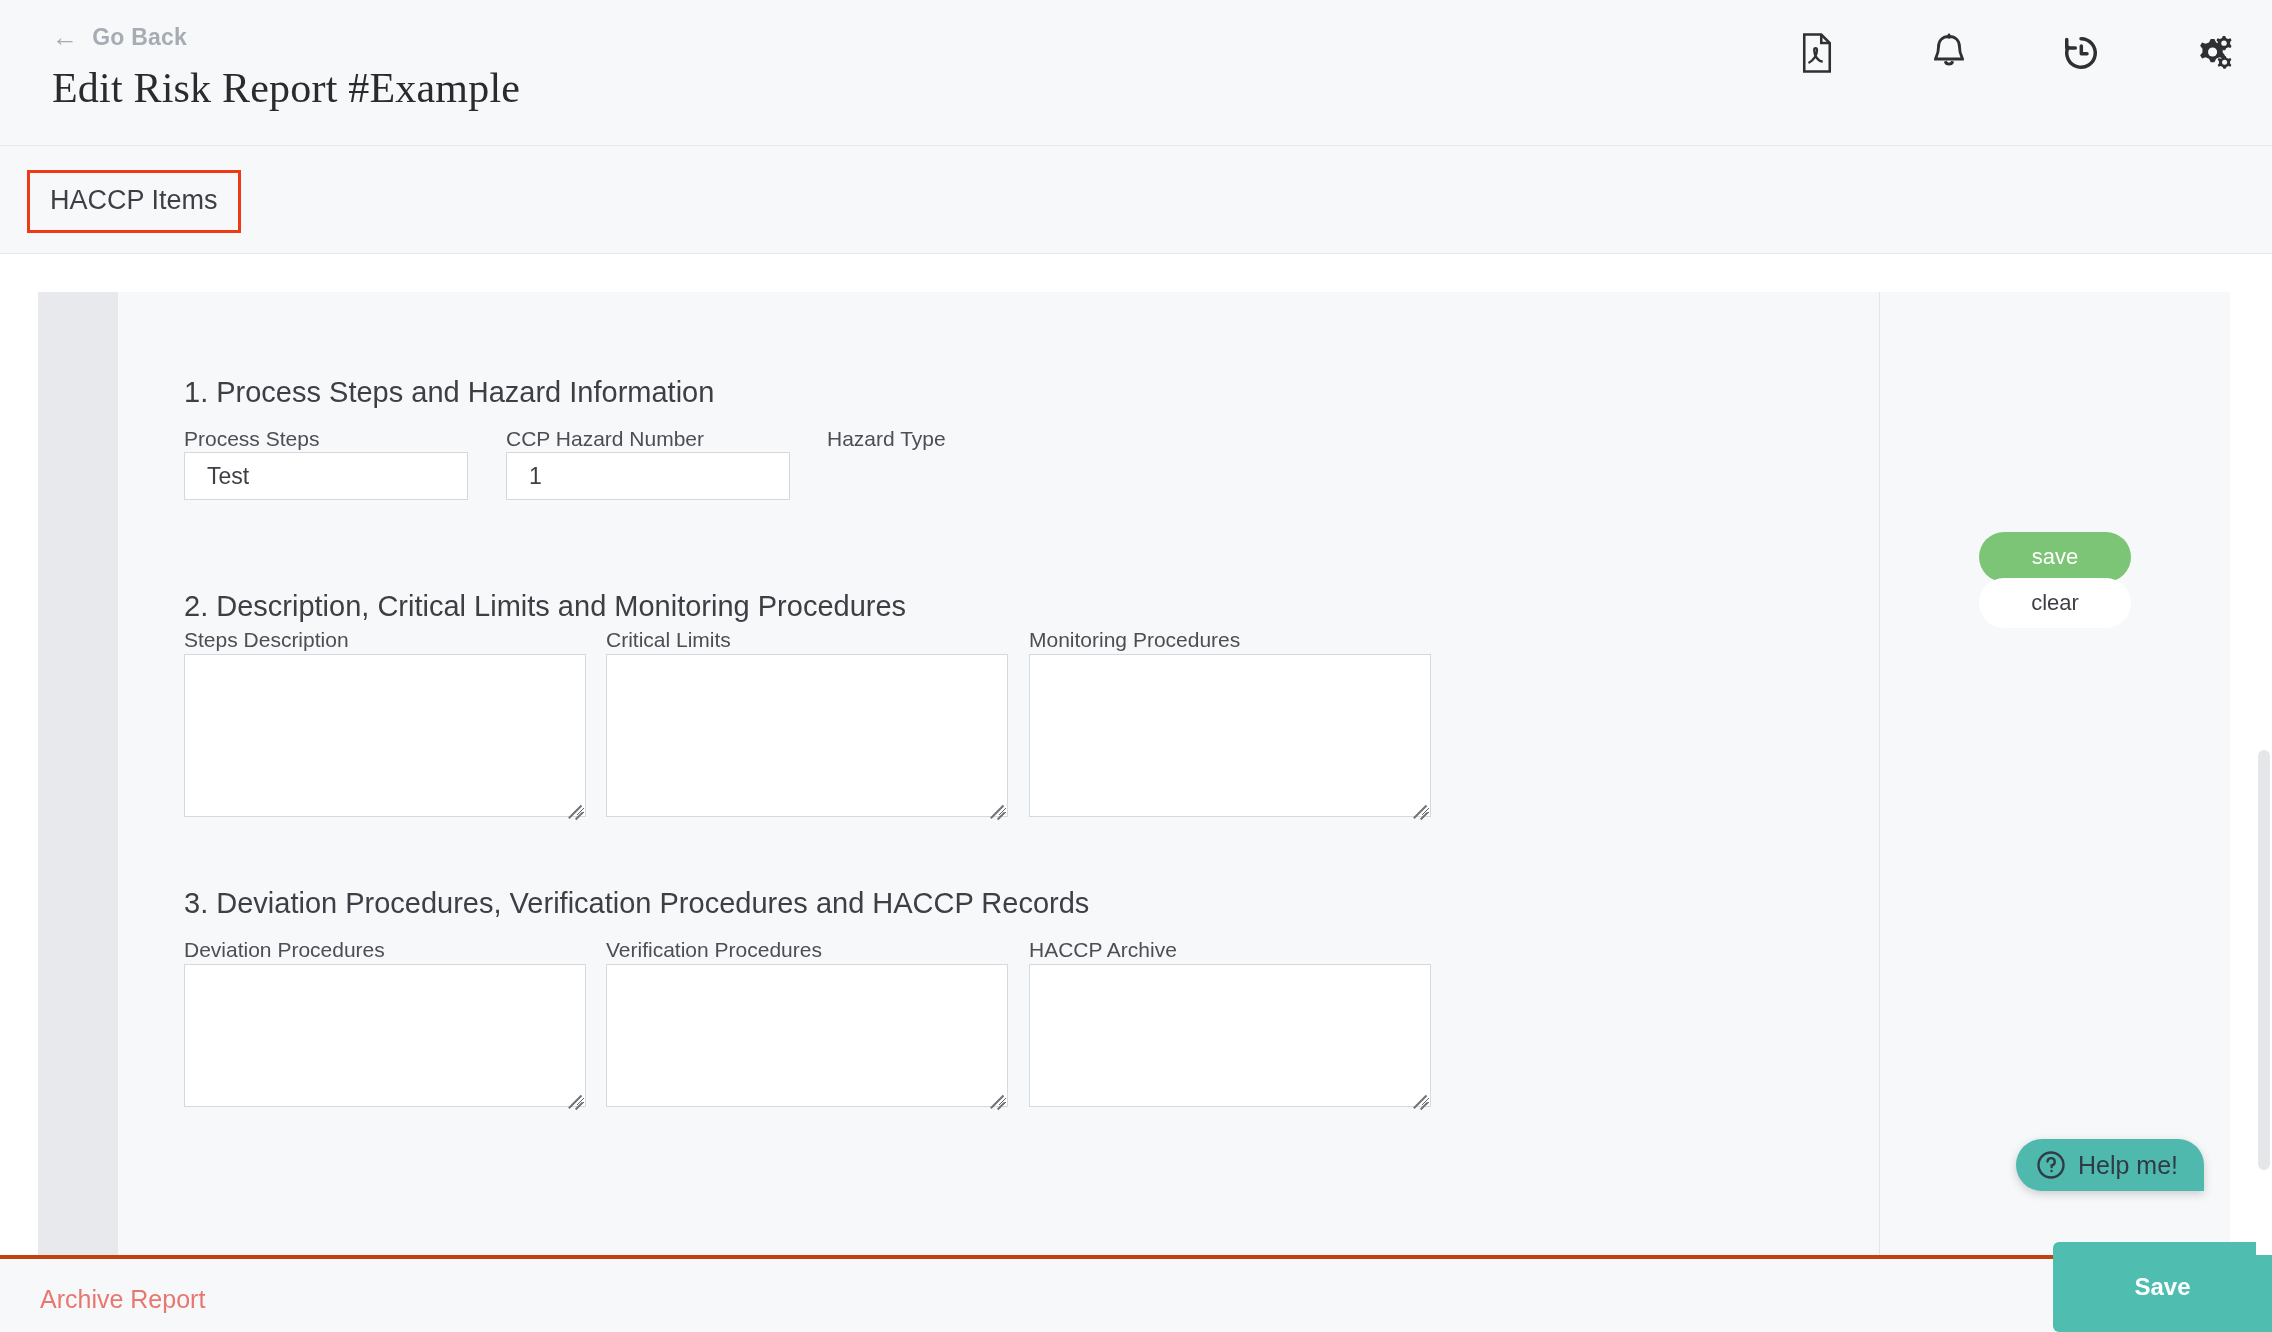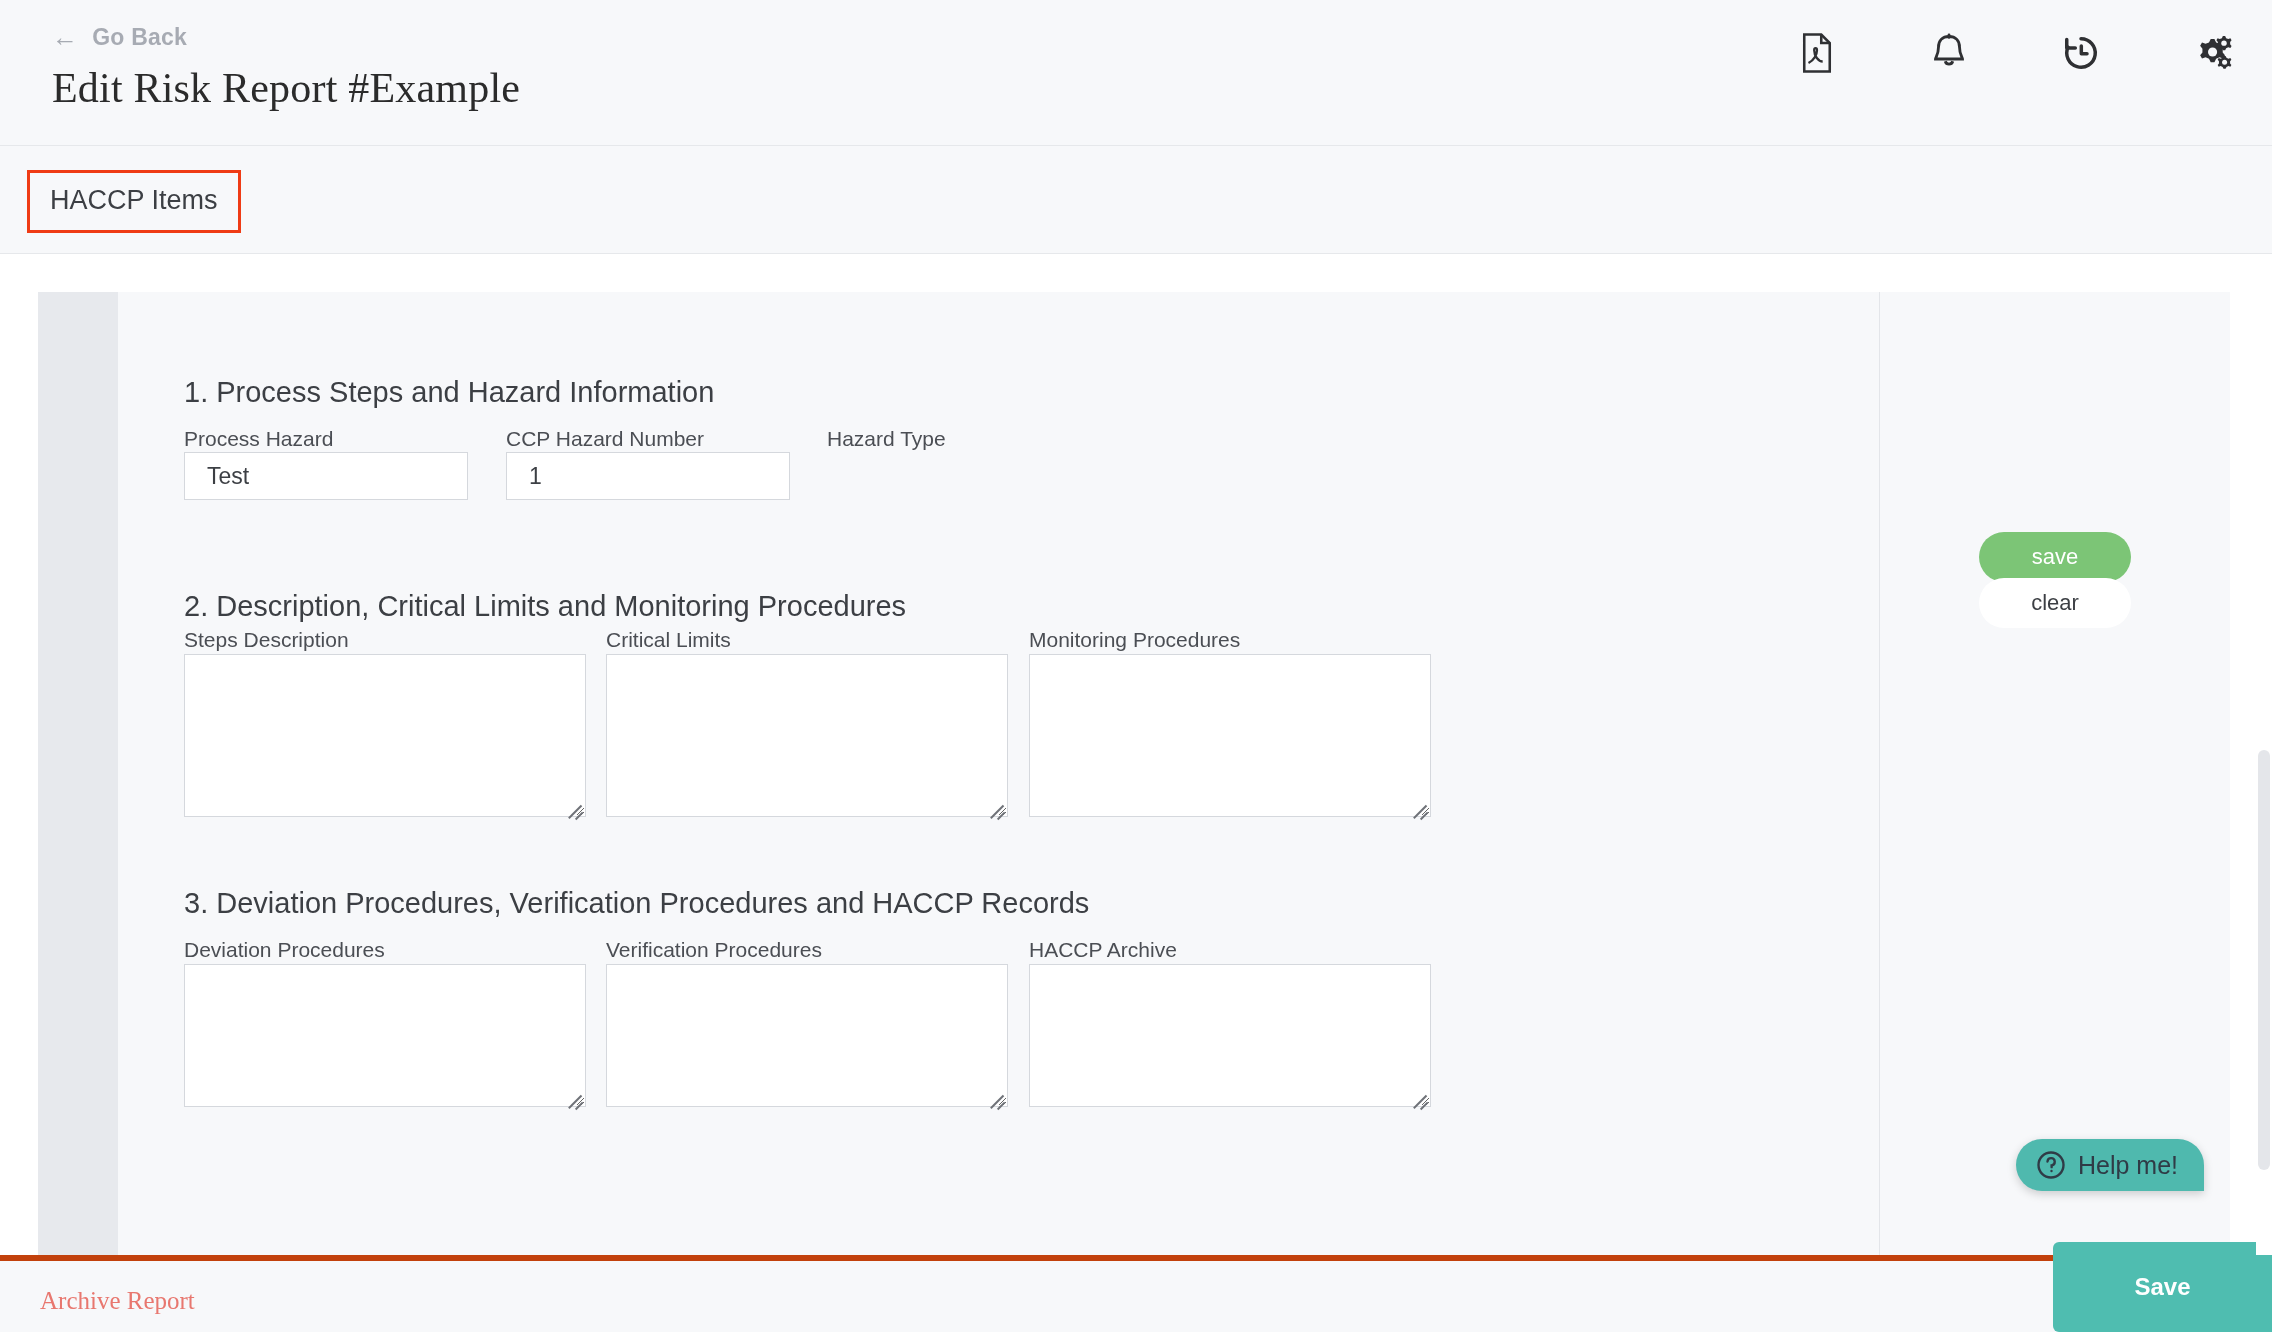--- a/index.html
+++ b/index.html
@@ -291,22 +291,21 @@
     cursor: pointer;
   }
 
   
   .footer {
     position: absolute;
     left: 0; top: 1255px;
     width: 2272px;
     height: 77px;
     background: #f7f8fa;
-    border-top: 6px solid #c2410c;
-    font-family: Liberation Serif, serif;
+    border-top: 4px solid #c2410c;
   }
   .archive-link {
     position: absolute;
     left: 40px; top: 26px;
     font-size: 25px;
     color: #e8776f;
     cursor: pointer;
   }
   .footer-save {
     position: absolute;
@@ -383,21 +382,21 @@
   <div class="main">
     <div class="card">
 
       <div class="card-gutter"></div>
 
       <div class="card-body">
         <div class="form-inner" style="left:0;">
 
           <div class="section-title" id="sec1-title" style="left:66px; top:84px;">1. Process Steps and Hazard Information</div>
 
-          <div class="field-label" style="left:66px; top:135px;">Process Hazard</div>
+          <div class="field-label" style="left:66px; top:135px;">Process Steps</div>
           <input class="text-input" style="left: 66px; top: 160px; width: 284px; height: 48px;" value="Test">
 
           <div class="field-label" style="left:388px; top:135px;">CCP Hazard Number</div>
           <input class="text-input" style="left: 388px; top: 160px; width: 284px; height: 48px;" value="1">
 
           <div class="field-label" style="left:709px; top:135px;">Hazard Type</div>
 
           <div class="section-title" style="left:66px; top:298px;">2. Description, Critical Limits and Monitoring Procedures</div>
 
           <div class="field-label" style="left:66px; top:336px;">Steps Description</div>

